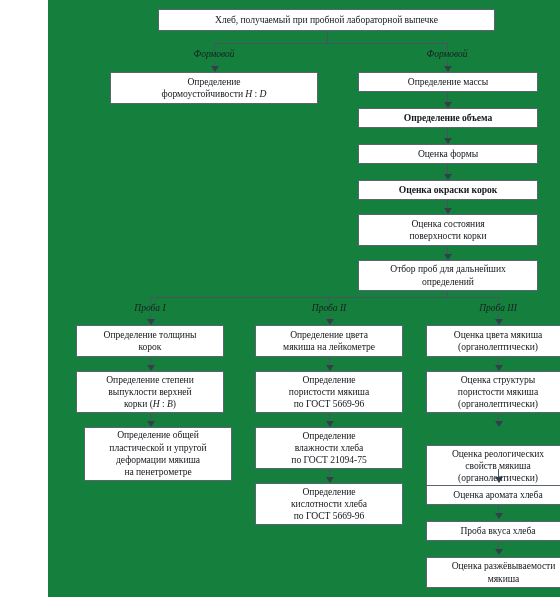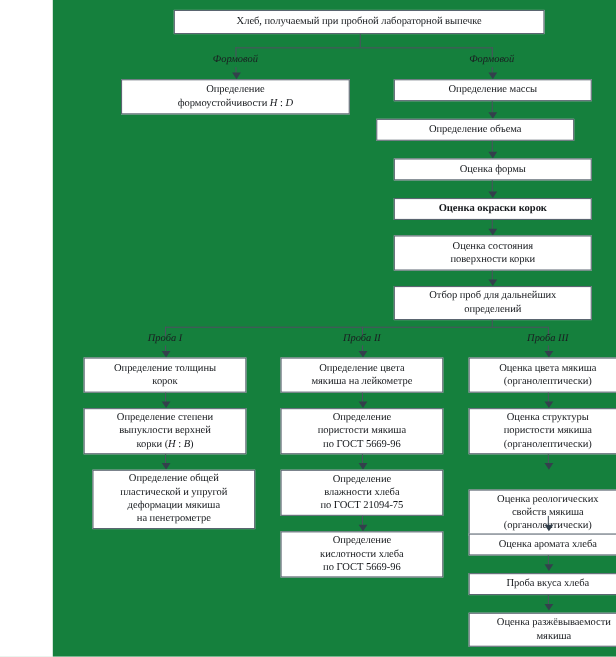--- a/index.html
+++ b/index.html
@@ -94,21 +94,21 @@
       <span>формоустойчивости <i>H</i> : <i>D</i></span>
     </span>
   </div>
 
   <div class="box" style="left:310px; top:72px; width:180px; height:20px;">
     <span>Определение массы</span>
   </div>
   <div class="vline" style="left:399px; top:92px; height:12px;"></div>
   <div class="arrow" style="left:396px; top:102px;"></div>
 
-  <div class="box" style="left:294px; top:108px; width:180px; height:20px;">
+  <div class="box" style="left:310px; top:108px; width:180px; height:20px;font-weight:bold;">
     <span>Определение объема</span>
   </div>
   <div class="vline" style="left:399px; top:128px; height:12px;"></div>
   <div class="arrow" style="left:396px; top:138px;"></div>
 
   <div class="box" style="left:310px; top:144px; width:180px; height:20px;">
     <span>Оценка формы</span>
   </div>
   <div class="vline" style="left:399px; top:164px; height:12px;"></div>
   <div class="arrow" style="left:396px; top:174px;"></div>

